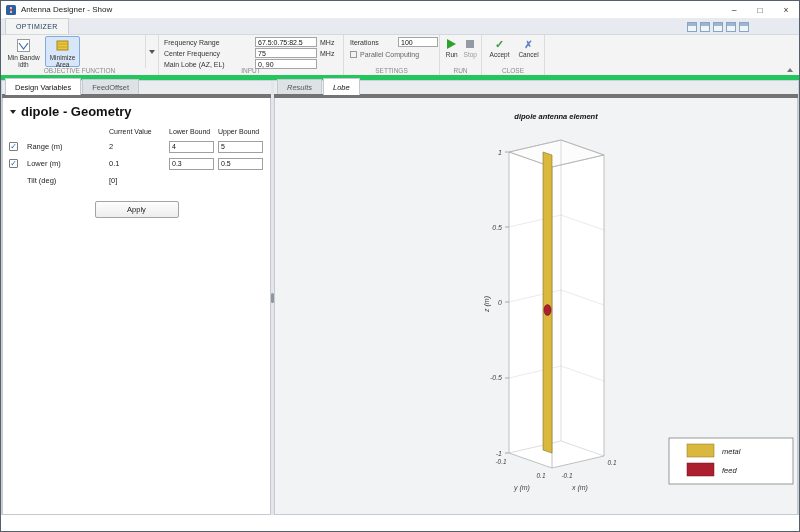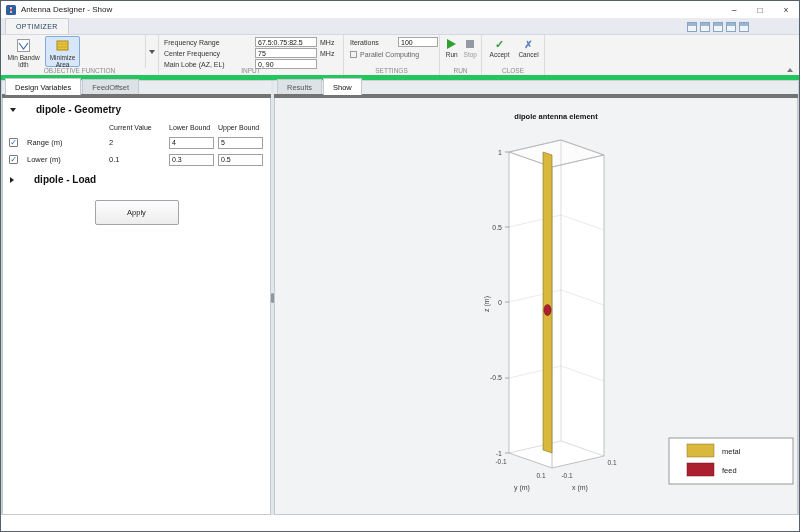--- a/index.html
+++ b/index.html
@@ -52,39 +52,39 @@
   .glyph-green { color:#3f9c3f; font-size:11px; font-weight:bold; line-height:11px; }
   .glyph-blue { color:#5b84c4; font-size:10px; font-weight:bold; line-height:11px; }
 
   .collapse-arrow { position:absolute; right:6px; bottom:3px; width:0; height:0; border-left:3px solid transparent; border-right:3px solid transparent; border-bottom:4px solid #777; }
 
   
   .main { position:absolute; top:79px; left:0; right:0; bottom:16px; background:#ccd1d6; }
   .left-panel  { position:absolute; left:1px; top:1px; bottom:0; width:269px; }
   .splitter { position:absolute; left:270px; top:1px; bottom:0; width:3px; background:#e2e6ea; }
   .split-handle { position:absolute; left:0; top:50%; width:3px; height:10px; background:#8f969d; border-radius:2px; transform:translateY(-50%); }
-  .right-panel { position:absolute; left:273px; right:1px; top:1px; bottom:0; }
+  .right-panel { position:absolute; left:273px; right:1px; top:1px; bottom:0;font-style:italic; }
 
   .panel-tabbar { height:17px; background:#e9edf0; display:flex; align-items:flex-end; padding-left:3px; border-bottom:4px solid #737373; }
   .panel-tab { height:15px; display:flex; align-items:center; padding:0 9px; font-size:7.5px; color:#555; background:#dde2e6; border:1px solid #c5cad0; border-bottom:none; margin-right:1px; }
   .panel-tab.active { background:#fff; color:#111; height:17px; margin-bottom:-1px; z-index:2; position:relative; }
   .panel-content { position:absolute; top:17px; left:0; right:0; bottom:0; background:#fff; border:1px solid #c5cad0; border-top:none; overflow:hidden; }
   .panel-content.plot { background:#f2f3f4; }
 
   
-  .sec-header { display:flex; align-items:center; gap:20px; padding:6px 18px 3px 7px; font-size:10px; font-weight:bold; color:#111; }
+  .sec-header { display:flex; align-items:center; gap:5px; padding:6px 18px 3px 7px; font-size:13px; font-weight:bold; color:#111; }
   .tri-down { width:0; height:0; border-left:3.5px solid transparent; border-right:3.5px solid transparent; border-top:4.5px solid #222; }
   .tri-right { width:0; height:0; border-top:3.5px solid transparent; border-bottom:3.5px solid transparent; border-left:4.5px solid #222; }
   .dv-grid { display:grid; grid-template-columns:14px 78px 56px 45px 45px; column-gap:4px; padding-left:6px; align-items:center; }
   .dv-grid.hdr { height:14px; font-size:7px; color:#222; margin-top:2px; }
   .dv-row { height:17px; font-size:7.5px; color:#222; }
   .cb { width:9px; height:9px; border:1px solid #7a7a7a; border-radius:1px; background:#fff; display:flex; align-items:center; justify-content:center; font-size:8px; line-height:1; color:#1f5fad; }
   .dv-input { width:45px; height:12px; border:1px solid #a0a0a0; font-size:7px; padding:0 2px; font-family:inherit; color:#111; background:#fff; }
   .dv-input.disabled { background:#f1f1f1; border-color:#cfcfcf; }
-  .apply-btn { display:block; margin:12px auto 0; width:84px; height:25px; font-size:7.5px; color:#222; background:linear-gradient(#fdfdfd,#ededed); border:1px solid #9fa5ab; border-radius:2px; font-family:inherit; }
+  .apply-btn { display:block; margin:12px auto 0; width:84px; height:17px; font-size:7.5px; color:#222; background:linear-gradient(#fdfdfd,#ededed); border:1px solid #9fa5ab; border-radius:2px; font-family:inherit; }
 
   
   .plot-svg { position:absolute; left:0; top:0; font-family:"Liberation Sans", sans-serif; }
   .plot-title { font-size:7.5px; font-weight:bold; fill:#111; text-anchor:middle; }
   .tick { font-size:7px; fill:#444; }
   .tick-sm { font-size:6.5px; fill:#444; text-anchor:middle; }
   .axis-label { font-size:7px; fill:#444; text-anchor:middle; }
   .legend-text { font-size:7.5px; fill:#222; }
 
   
@@ -247,39 +247,42 @@
 
         <div class="dv-grid dv-row">
           <span class="cb">✓</span>
           <span>Lower (m)</span>
           <span>0.1</span>
           <input class="dv-input" value="0.3" style="">
           <input class="dv-input" value="0.5" style="">
         </div>
 
 
-
-
-        <div class="sec-header">
-          <span class="tri-right"></span>
-          <span>dipole - Load</span>
-        </div>
+        <div class="dv-grid dv-row">
+          <span></span>
+          <span>Tilt (deg)</span>
+          <span>[0]</span>
+          <span></span>
+            <span></span>
+        </div>
+
+
 
         <button class="apply-btn">Apply</button>
       </div>
     </div>
 
     <div class="splitter">
       <span class="split-handle"></span>
     </div>
 
     <div class="right-panel">
       <div class="panel-tabbar">
         <div class="panel-tab">Results</div>
-        <div class="panel-tab active">Show</div>
+        <div class="panel-tab active">Lobe</div>
       </div>
       <div class="panel-content plot">
 
         <svg class="plot-svg" width="522" height="417" viewBox="0 0 522 417">
           <text class="plot-title" x="281" y="21">dipole antenna element</text>
 
           <g>
             <polygon points="234,54 286,42 329,57 329,358 277,370 234,355" fill="#ffffff"></polygon>
             <polygon points="234,54 286,42 329,57 277,69" fill="#fcfcfc" stroke="#bdbdbd" stroke-width="0.7"></polygon>
             <g stroke="#e1e1e1" stroke-width="0.7" fill="none">

